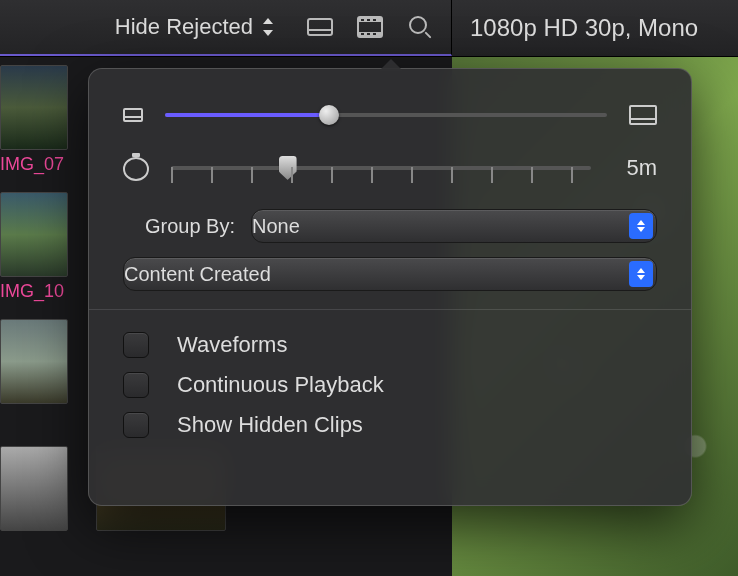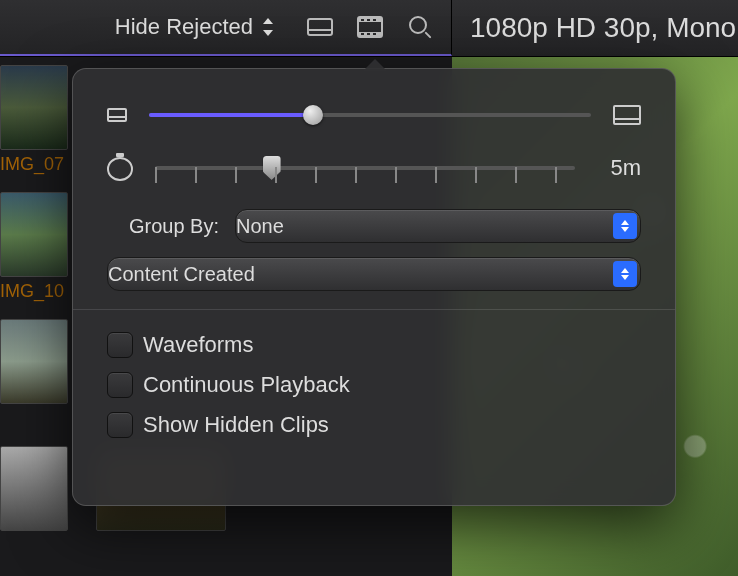--- a/index.html
+++ b/index.html
@@ -43,52 +43,52 @@
   .icon-filmstrip::after{bottom:1px;}
   .icon-search {
     width:22px;height:22px;position:relative;
   }
   .icon-search::before{
     content:"";position:absolute;width:14px;height:14px;border:2px solid #bbb;border-radius:50%;left:0;top:0;
   }
   .icon-search::after{
     content:"";position:absolute;width:8px;height:2px;background:#bbb;transform:rotate(45deg);right:-1px;bottom:2px;border-radius:2px;
   }
-  .format-label { font-size:28px; color:#dcdcdc; }
+  .format-label { font-size:24px; color:#dcdcdc; }
 
   
   .main { display:flex; height:calc(576px - 57px); }
   .browser { flex:0 0 452px; background:#1a1a1c; position:relative; }
   .viewer  { flex:1; background:linear-gradient(135deg,#5a7a3a 0%,#7fa84d 40%,#3f5c2a 100%); position:relative; }
   .viewer::after{content:"";position:absolute;inset:0;background:
      radial-gradient(circle at 70% 30%, rgba(255,255,255,.35) 0 12px, transparent 14px),
      radial-gradient(circle at 40% 60%, rgba(255,255,255,.25) 0 8px, transparent 10px),
      radial-gradient(circle at 85% 75%, rgba(255,255,255,.3) 0 10px, transparent 12px);
   }
 
   
   .clip { position:absolute; width:130px; }
   .thumb { width:130px; height:85px; border:1px solid #444; border-radius:2px; }
-  .clip-label { font-size:18px; color:#a16207; margin-top:4px; white-space:nowrap; overflow:hidden; }
+  .clip-label { font-size:18px; color:#ec4899; margin-top:4px; white-space:nowrap; overflow:hidden; }
 
   .clip.c1 { left:0; top:8px; }
   .clip.c1 .thumb { width:68px; background:linear-gradient(#2a3a4a 0%,#4a5a3a 50%,#1a2a1a 100%);}
   .clip.c2 { left:0; top:135px; }
   .clip.c2 .thumb { width:68px; background:linear-gradient(#3a5a6a 0%,#5a7a4a 50%,#2a3a2a 100%);}
   .clip.c3 { left:0; top:262px; }
   .clip.c3 .thumb { width:68px; background:linear-gradient(#6a7a7a 0%,#8a9a8a 50%,#3a3a2a 100%);}
   .clip.c4 { left:0; top:389px; }
   .clip.c4 .thumb { width:68px; background:linear-gradient(#aaa 0%,#777 50%,#444 100%);}
   .clip.c5 { left:96px; top:389px; }
   .clip.c5 .thumb { background:linear-gradient(#3a3a2a 0%,#5a4a2a 40%,#2a2a1a 100%);}
 
   
   .popover {
     position:absolute;
-    left:72px; top:68px;
+    left:88px; top:68px;
     width:604px; height:438px;
     background:rgba(48,48,50,.92);
     border:1px solid rgba(120,120,120,.5);
     border-radius:14px;
     box-shadow: 0 20px 60px rgba(0,0,0,.7);
     backdrop-filter: blur(12px);
     padding:34px 34px 24px 34px;
   }
   .popover::before{
     content:"";position:absolute;top:-10px;left:290px;width:0;height:0;
@@ -141,21 +141,21 @@
   .select-arrows{
     position:absolute;right:3px;top:3px;bottom:3px;width:24px;border-radius:4px;
     background:#2a6cff;display:flex;flex-direction:column;align-items:center;justify-content:center;gap:2px;
   }
   .select-arrows::before,.select-arrows::after{content:"";width:0;height:0;border-left:4px solid transparent;border-right:4px solid transparent;}
   .select-arrows::before{border-bottom:5px solid #fff;}
   .select-arrows::after{border-top:5px solid #fff;}
 
   .divider{height:1px;background:rgba(255,255,255,.12);margin:18px -34px 22px -34px;}
 
-  .check-row{display:flex;align-items:center;gap:10px;margin-bottom:14px;cursor:pointer;}
+  .check-row{display:flex;align-items:center;gap:28px;margin-bottom:14px;cursor:pointer;}
   .checkbox{
     width:26px;height:26px;border-radius:6px;
     background:linear-gradient(#3a3a3c,#2a2a2c);
     border:1px solid #111;box-shadow:inset 0 1px 0 rgba(255,255,255,.08);
   }
   .check-label{font-size:22px;color:#ddd;}
 </style>
 </head>
 <body>
 

